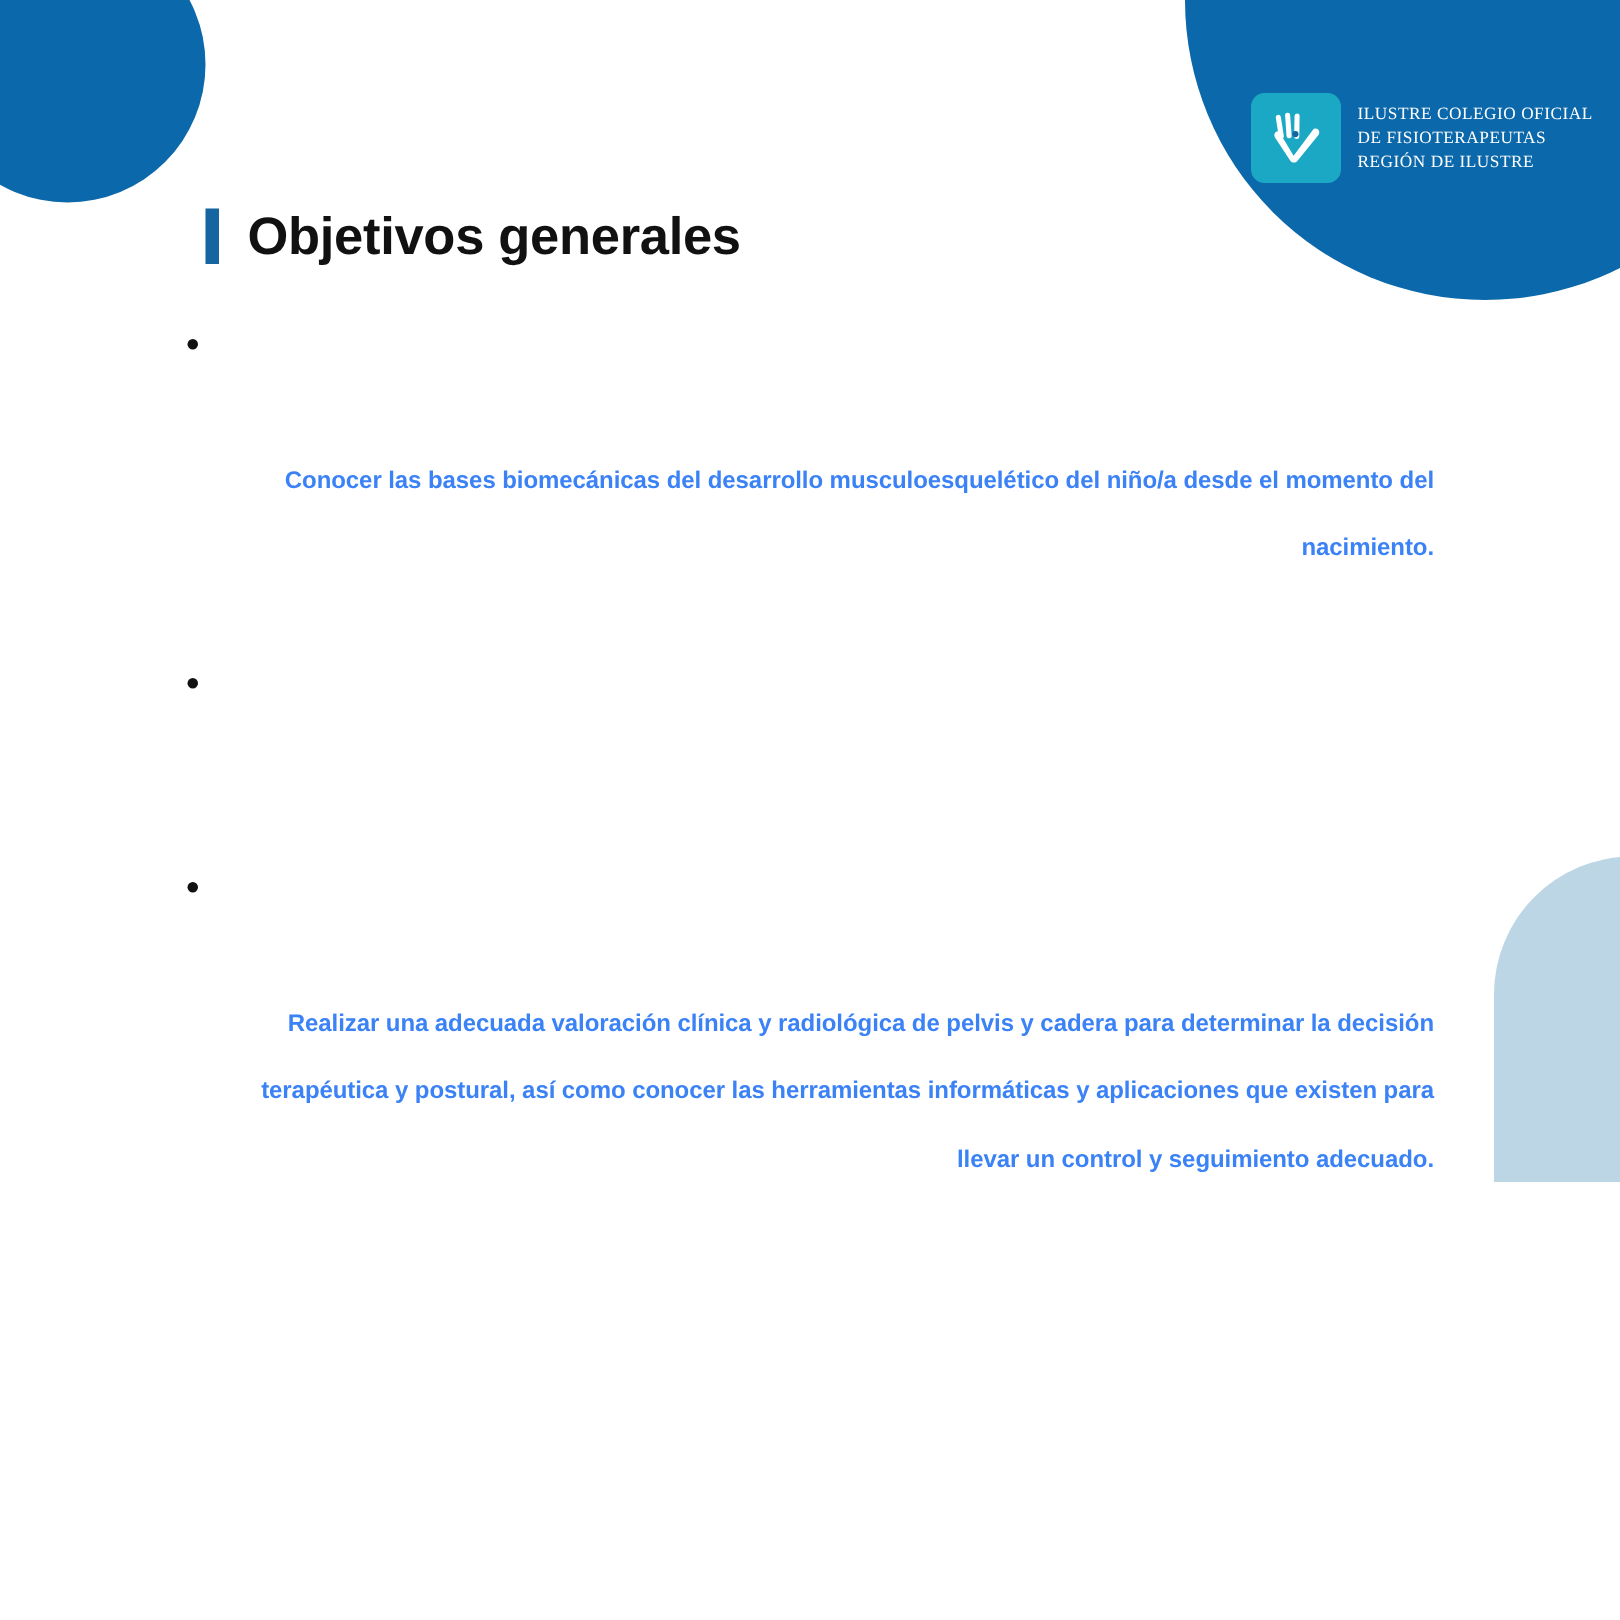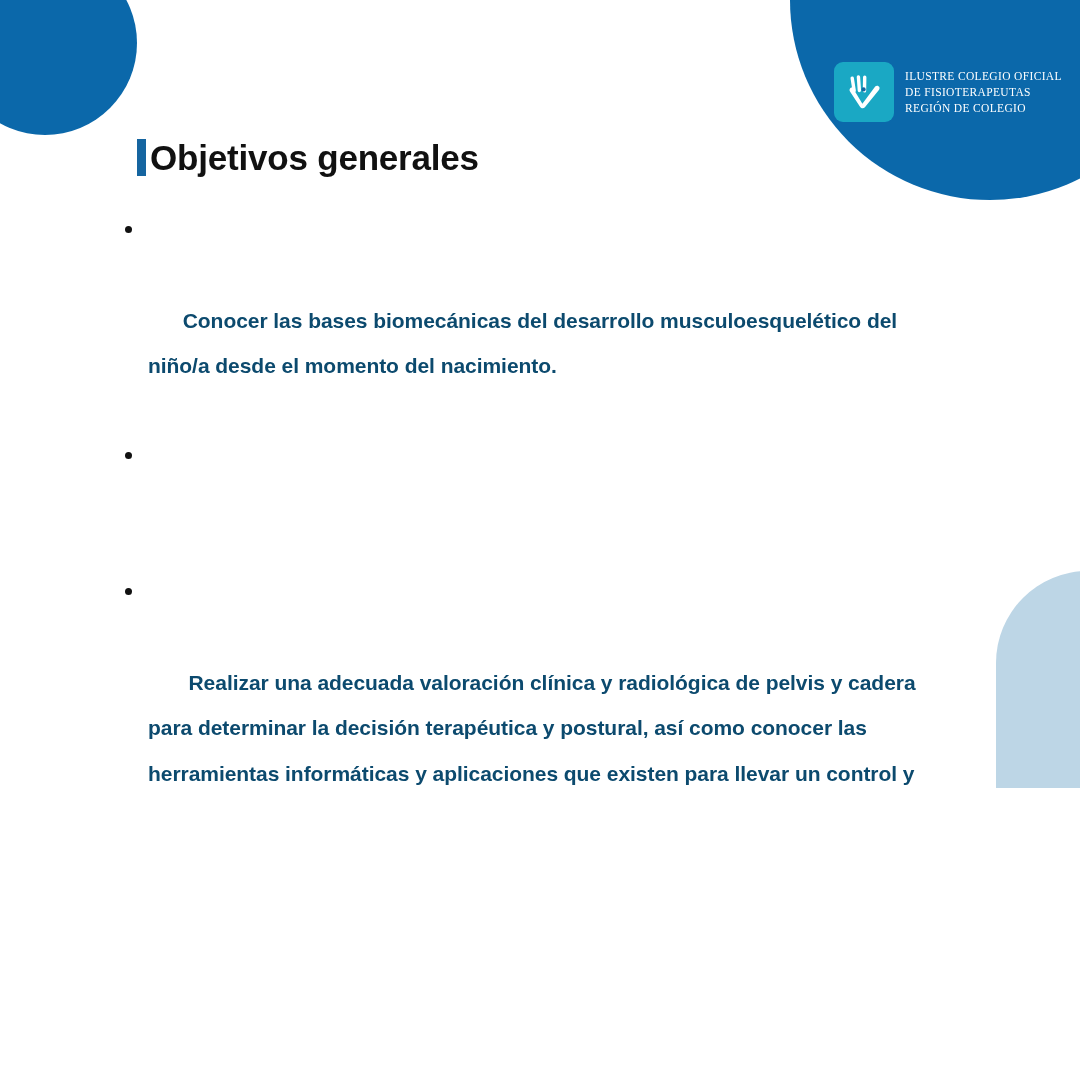--- a/index.html
+++ b/index.html
@@ -97,21 +97,21 @@
     white-space: nowrap;
   }
 
   
   #heading {
     position: absolute;
     left: 137px;
     top: 139px;
     display: flex;
     align-items: center;
-    gap: 4px;
+    gap: 19px;
     z-index: 4;
   }
 
   #heading-accent-bar {
     width: 9px;
     height: 37px;
     background: #1565a0;
     flex: none;
   }
 
@@ -131,26 +131,27 @@
     width: 836px;
     margin: 0;
     padding: 0;
     list-style: none;
     z-index: 4;
   }
 
   .objective-item {
     position: relative;
     padding-left: 28px;
-    font-size: 21px;
+    font-size: 16px;
     font-weight: bold;
-    color: #0c4a6e;
+    color: #3b82f6;
     line-height: 45.3px;
     letter-spacing: -0.05px;
     white-space: pre-wrap;
+    text-align: right;
   }
 
   .objective-bullet {
     position: absolute;
     left: 5px;
     top: 19px;
     width: 7px;
     height: 7px;
     border-radius: 50%;
     background: #111111;
@@ -179,21 +180,21 @@
                    L20.9 35.3 C19.7 36.8 17.3 36.7 16.2 35.1
                    L6.0 19.6 C5.1 18.2 5.6 16.3 7.1 15.6
                    C8.0 15.2 9.0 15.5 9.2 16.5 Z"></path>
           <circle cx="19.6" cy="17.4" r="2.1" fill="#1565a0"></circle>
         </g>
       </svg>
     </div>
     <div id="logo-text">
       <div>ILUSTRE COLEGIO OFICIAL</div>
       <div>DE FISIOTERAPEUTAS</div>
-      <div>REGIÓN DE COLEGIO</div>
+      <div>REGIÓN DE ILUSTRE</div>
     </div>
   </div>
 
   <div id="heading">
     <div id="heading-accent-bar"></div>
     <div id="heading-title">Objetivos generales</div>
   </div>
 
   <ul id="objectives-list">
     <li class="objective-item">

